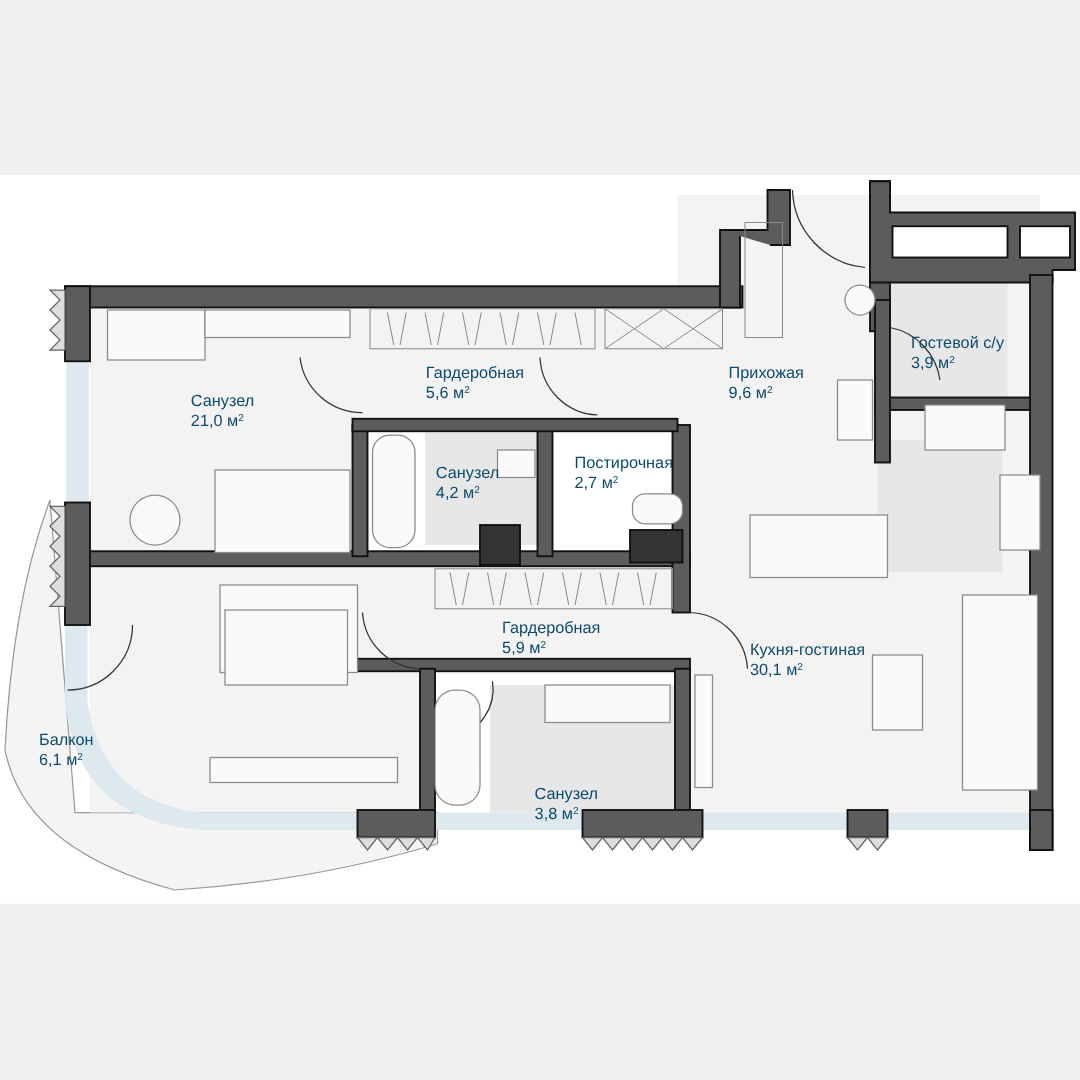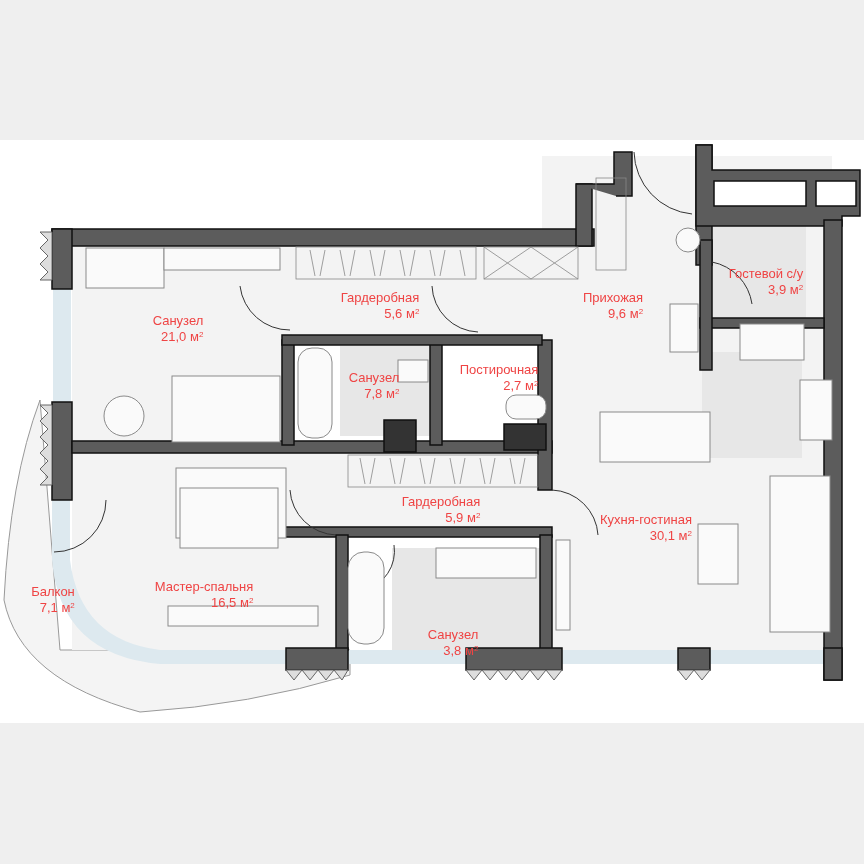--- a/index.html
+++ b/index.html
@@ -1,19 +1,19 @@
 <!DOCTYPE html>
 <html><head>
 <meta charset="utf-8">
 <style>
   html,body{margin:0;padding:0;}
   body{width:864px;height:864px;background:#efefef;position:relative;overflow:hidden;font-family:"Liberation Sans",sans-serif;}
   #stage{position:absolute;left:0;top:140px;width:864px;height:583px;background:#ffffff;}
   svg{position:absolute;left:0;top:0;}
-  .lbl{position:absolute;text-align:right;color:#ef4444;font-size:13px;line-height:16px;white-space:nowrap;transform:translateX(-50%);}
+  .lbl{position:absolute;text-align:left;color:#0c4a6e;font-size:13px;line-height:16px;white-space:nowrap;transform:translateX(-50%);}
   .lbl sup{font-size:8px;vertical-align:top;position:relative;top:-2px;}
 </style>
 </head>
 <body>
 
 <div id="stage">
 <svg width="864" height="583" viewBox="0 140 864 583">
 
   <g fill="#f4f4f4" stroke="#999" stroke-width="1">
     <path d="M40,400 Q10,480 4,600 Q20,680 140,712 Q250,705 350,675 L350,650 L60,650 Z"></path>
@@ -136,39 +136,35 @@
 <div class="lbl" style="left:613px;top:150px;">
   <div>Прихожая</div>
   <div><span>9,6</span> <span>м</span><sup>2</sup></div>
 </div>
 <div class="lbl" style="left:766px;top:126px;">
   <div>Гостевой с/у</div>
   <div><span>3,9</span> <span>м</span><sup>2</sup></div>
 </div>
 <div class="lbl" style="left:374px;top:230px;">
   <div>Санузел</div>
-  <div><span>7,8</span> <span>м</span><sup>2</sup></div>
+  <div><span>4,2</span> <span>м</span><sup>2</sup></div>
 </div>
 <div class="lbl" style="left:499px;top:222px;">
   <div>Постирочная</div>
   <div><span>2,7</span> <span>м</span><sup>2</sup></div>
 </div>
 <div class="lbl" style="left:441px;top:354px;">
   <div>Гардеробная</div>
   <div><span>5,9</span> <span>м</span><sup>2</sup></div>
 </div>
 <div class="lbl" style="left:646px;top:372px;">
   <div>Кухня-гостиная</div>
   <div><span>30,1</span> <span>м</span><sup>2</sup></div>
 </div>
-<div class="lbl" style="left:204px;top:439px;">
-  <div>Мастер-спальня</div>
-  <div><span>16,5</span> <span>м</span><sup>2</sup></div>
-</div>
 <div class="lbl" style="left:453px;top:487px;">
   <div>Санузел</div>
   <div><span>3,8</span> <span>м</span><sup>2</sup></div>
 </div>
 <div class="lbl" style="left:34px;top:444px;margin-left:19px;">
   <div>Балкон</div>
-  <div><span>7,1</span> <span>м</span><sup>2</sup></div>
+  <div><span>6,1</span> <span>м</span><sup>2</sup></div>
 </div>
 </div>
 
 </body></html>

